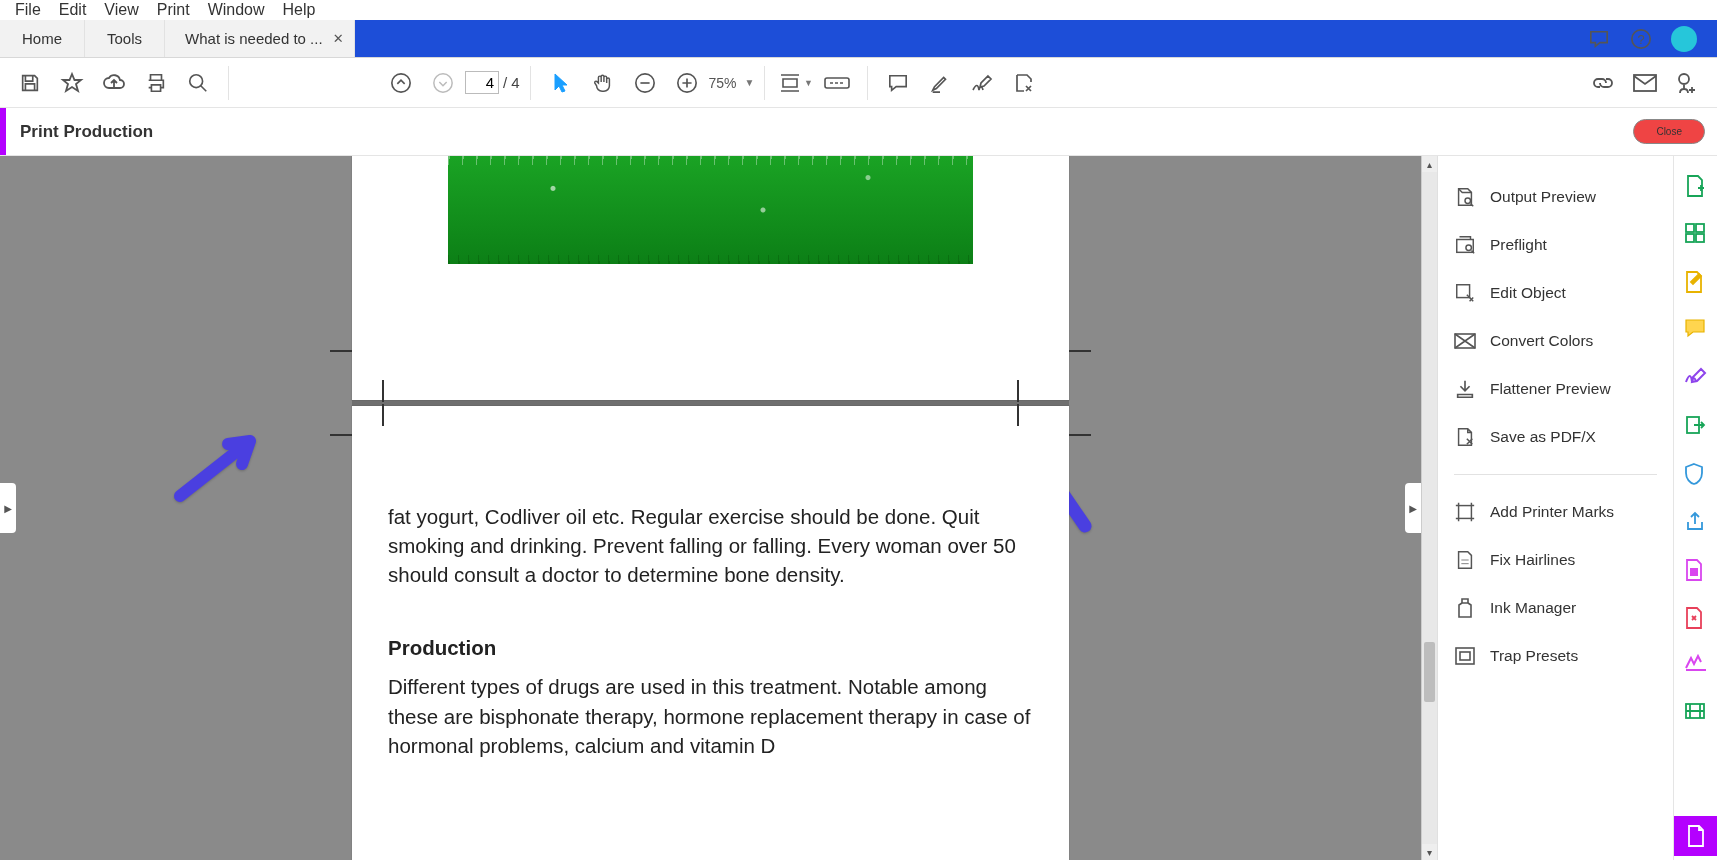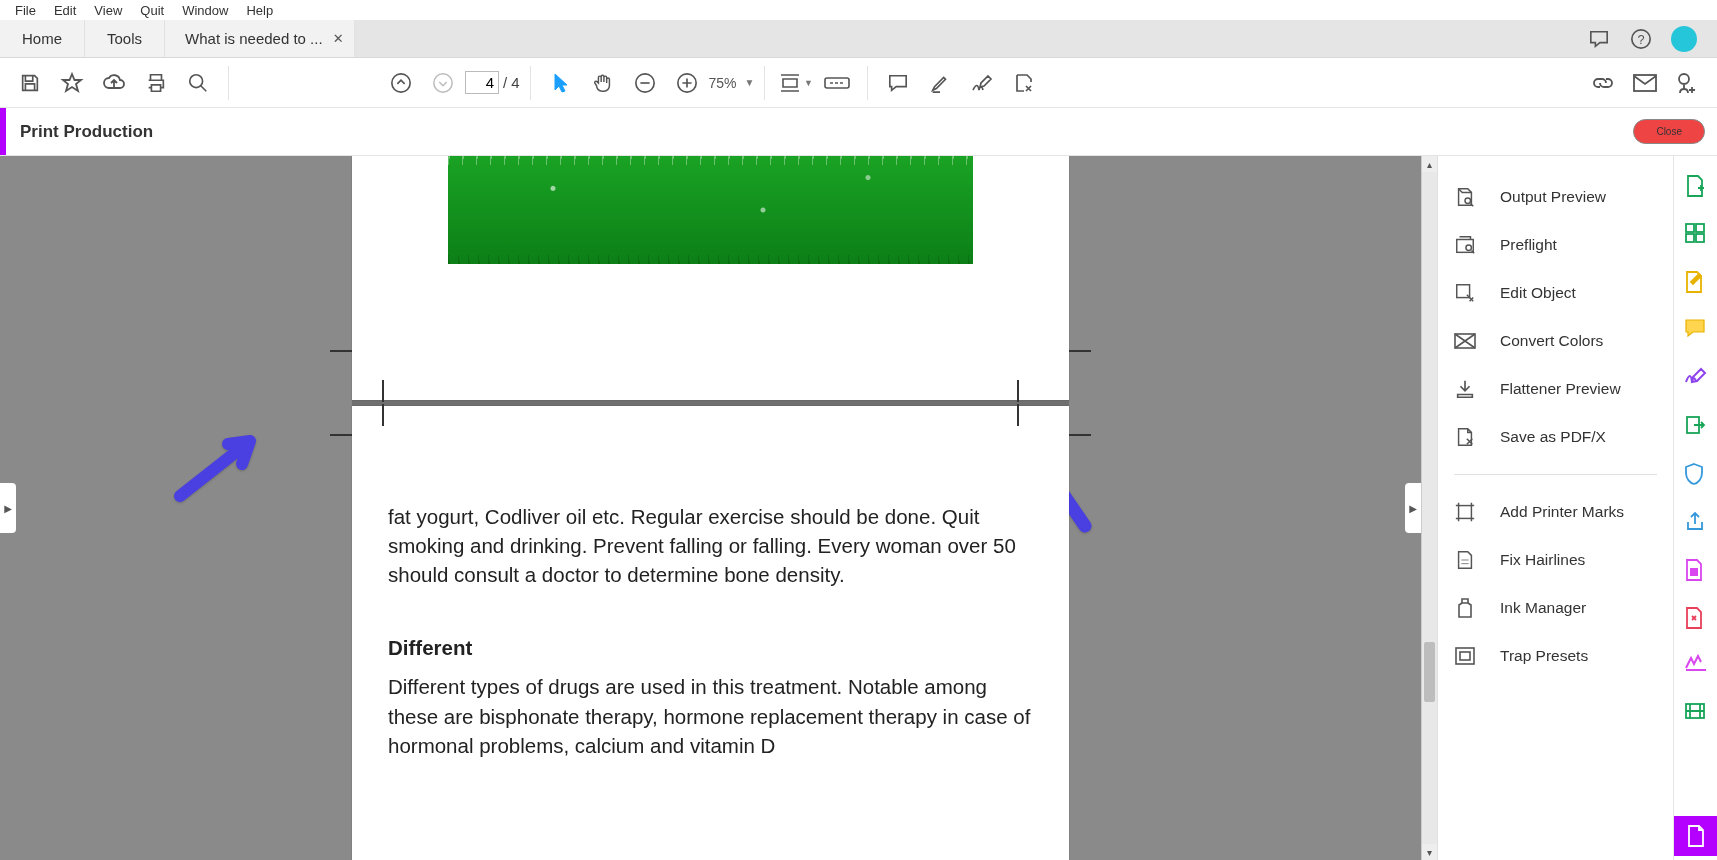--- a/index.html
+++ b/index.html
@@ -1,23 +1,23 @@
 <!DOCTYPE html>
 <html><head>
 <meta charset="utf-8">
 <style>
 * { margin: 0; padding: 0; box-sizing: border-box; font-family: "Segoe UI", Arial, sans-serif; }
 html, body { width: 1717px; height: 860px; overflow: hidden; background: #fff; }
 
 
-.menubar { height: 20px; display: flex; align-items: center; padding-left: 6px; font-size: 13px; color: #333; }
+.menubar { height: 20px; display: flex; align-items: center; padding-left: 6px; font-size: 16px; color: #333; }
 .menubar span { padding: 2px 9px; cursor: default; }
 
 
-.tabbar { height: 38px; background: #e5e5e5; display: flex; align-items: stretch; border-bottom: 1px solid #d8d8d8; }
+.tabbar { height: 38px; background: #1d4ed8; display: flex; align-items: stretch; border-bottom: 1px solid #d8d8d8; }
 .tabbar .tab { display: flex; align-items: center; padding: 0 22px; font-size: 15px; color: #333; border-right: 1px solid #e2e2e2; background: #f2f2f2; }
 .tabbar .tab.doc { padding: 0 10px 0 20px; gap: 10px; }
 .tabbar .tab.doc .x { color: #555; font-size: 13px; }
 .tabbar .rspace { flex: 1; display: flex; justify-content: flex-end; align-items: center; gap: 18px; padding-right: 20px; }
 .tbr-ico { width: 24px; height: 24px; display: flex; align-items: center; justify-content: center; }
 .avatar { width: 26px; height: 26px; border-radius: 50%; background: #26c6da; }
 
 
 .toolbar { height: 50px; display: flex; align-items: center; padding: 0 10px; border-bottom: 1px solid #e5e5e5; gap: 2px; }
 .toolbar .sep { width: 1px; height: 34px; background: #e3e3e3; margin: 0 8px; }
@@ -77,37 +77,37 @@
 .canvas-cursor::after { content: "⬚"; font-size: 11px; position: absolute; left: 9px; top: 9px; color: #888; }
 
 
 .vscroll { width: 16px; background: #eee; display: flex; flex-direction: column; align-items: center; justify-content: space-between; border-left: 1px solid #ccc; }
 .vscroll .arrow-btn { width: 14px; height: 16px; display: flex; align-items: center; justify-content: center; font-size: 10px; color: #555; }
 .vscroll .track { flex: 1; width: 100%; background: #e8e8e8; position: relative; }
 .vscroll .thumb { position: absolute; left: 2px; right: 2px; top: 470px; height: 60px; background: #bdbdbd; border-radius: 2px; }
 
 
 .rpanel { width: 236px; background: #fff; border-left: 1px solid #e0e0e0; padding: 20px 0; display: flex; flex-direction: column; gap: 6px; }
-.rpanel .item { display: flex; align-items: center; gap: 24px; padding: 10px 16px; font-size: 15.5px; color: #333; }
+.rpanel .item { display: flex; align-items: center; gap: 14px; padding: 10px 16px; font-size: 15.5px; color: #333; }
 .rpanel hr { border: none; border-top: 1px solid #e2e2e2; margin: 10px 16px; }
 .pp-ico { width: 22px; height: 22px; display: flex; align-items: center; justify-content: center; }
 
 
 .rail { width: 44px; background: #fff; border-left: 1px solid #e5e5e5; display: flex; flex-direction: column; align-items: center; padding-top: 18px; gap: 24px; }
 .rail .rico { width: 24px; height: 24px; }
 .rail .rico.active-bg { background:#b400ff; width:44px; height:40px; display:flex; align-items:center; justify-content:center; margin-top:auto; margin-bottom:4px; }
 </style>
 </head>
 <body>
 
 <div class="menubar">
   <span>File</span>
   <span>Edit</span>
   <span>View</span>
-  <span>Quit</span>
+  <span>Print</span>
   <span>Window</span>
   <span>Help</span>
 </div>
 
 <div class="tabbar">
   <div class="tab">
       <span>Home</span>
     </div>
   <div class="tab">
       <span>Tools</span>
@@ -293,21 +293,21 @@
         <div class="crop cm-h cm-br-h"></div>
         <div class="crop cm-v cm-br-v"></div>
       </div>
       <div class="pagegap"></div>
       <div class="page page2">
         <div class="crop cm-h cm-tl-h"></div>
         <div class="crop cm-v cm-tl-v"></div>
         <div class="crop cm-h cm-tr-h"></div>
         <div class="crop cm-v cm-tr-v"></div>
         <p>fat yogurt, Codliver oil etc. Regular exercise should be done. Quit smoking and drinking. Prevent falling or falling. Every woman over 50 should consult a doctor to determine bone density.</p>
-        <h3>Different</h3>
+        <h3>Production</h3>
         <p>Different types of drugs are used in this treatment. Notable among these are bisphonate therapy, hormone replacement therapy in case of hormonal problems, calcium and vitamin D</p>
       </div>
     </div>
 
     <div class="right-expander">▶</div>
   </div>
 
   <div class="vscroll">
     <div class="arrow-btn">▴</div>
     <div class="track">

